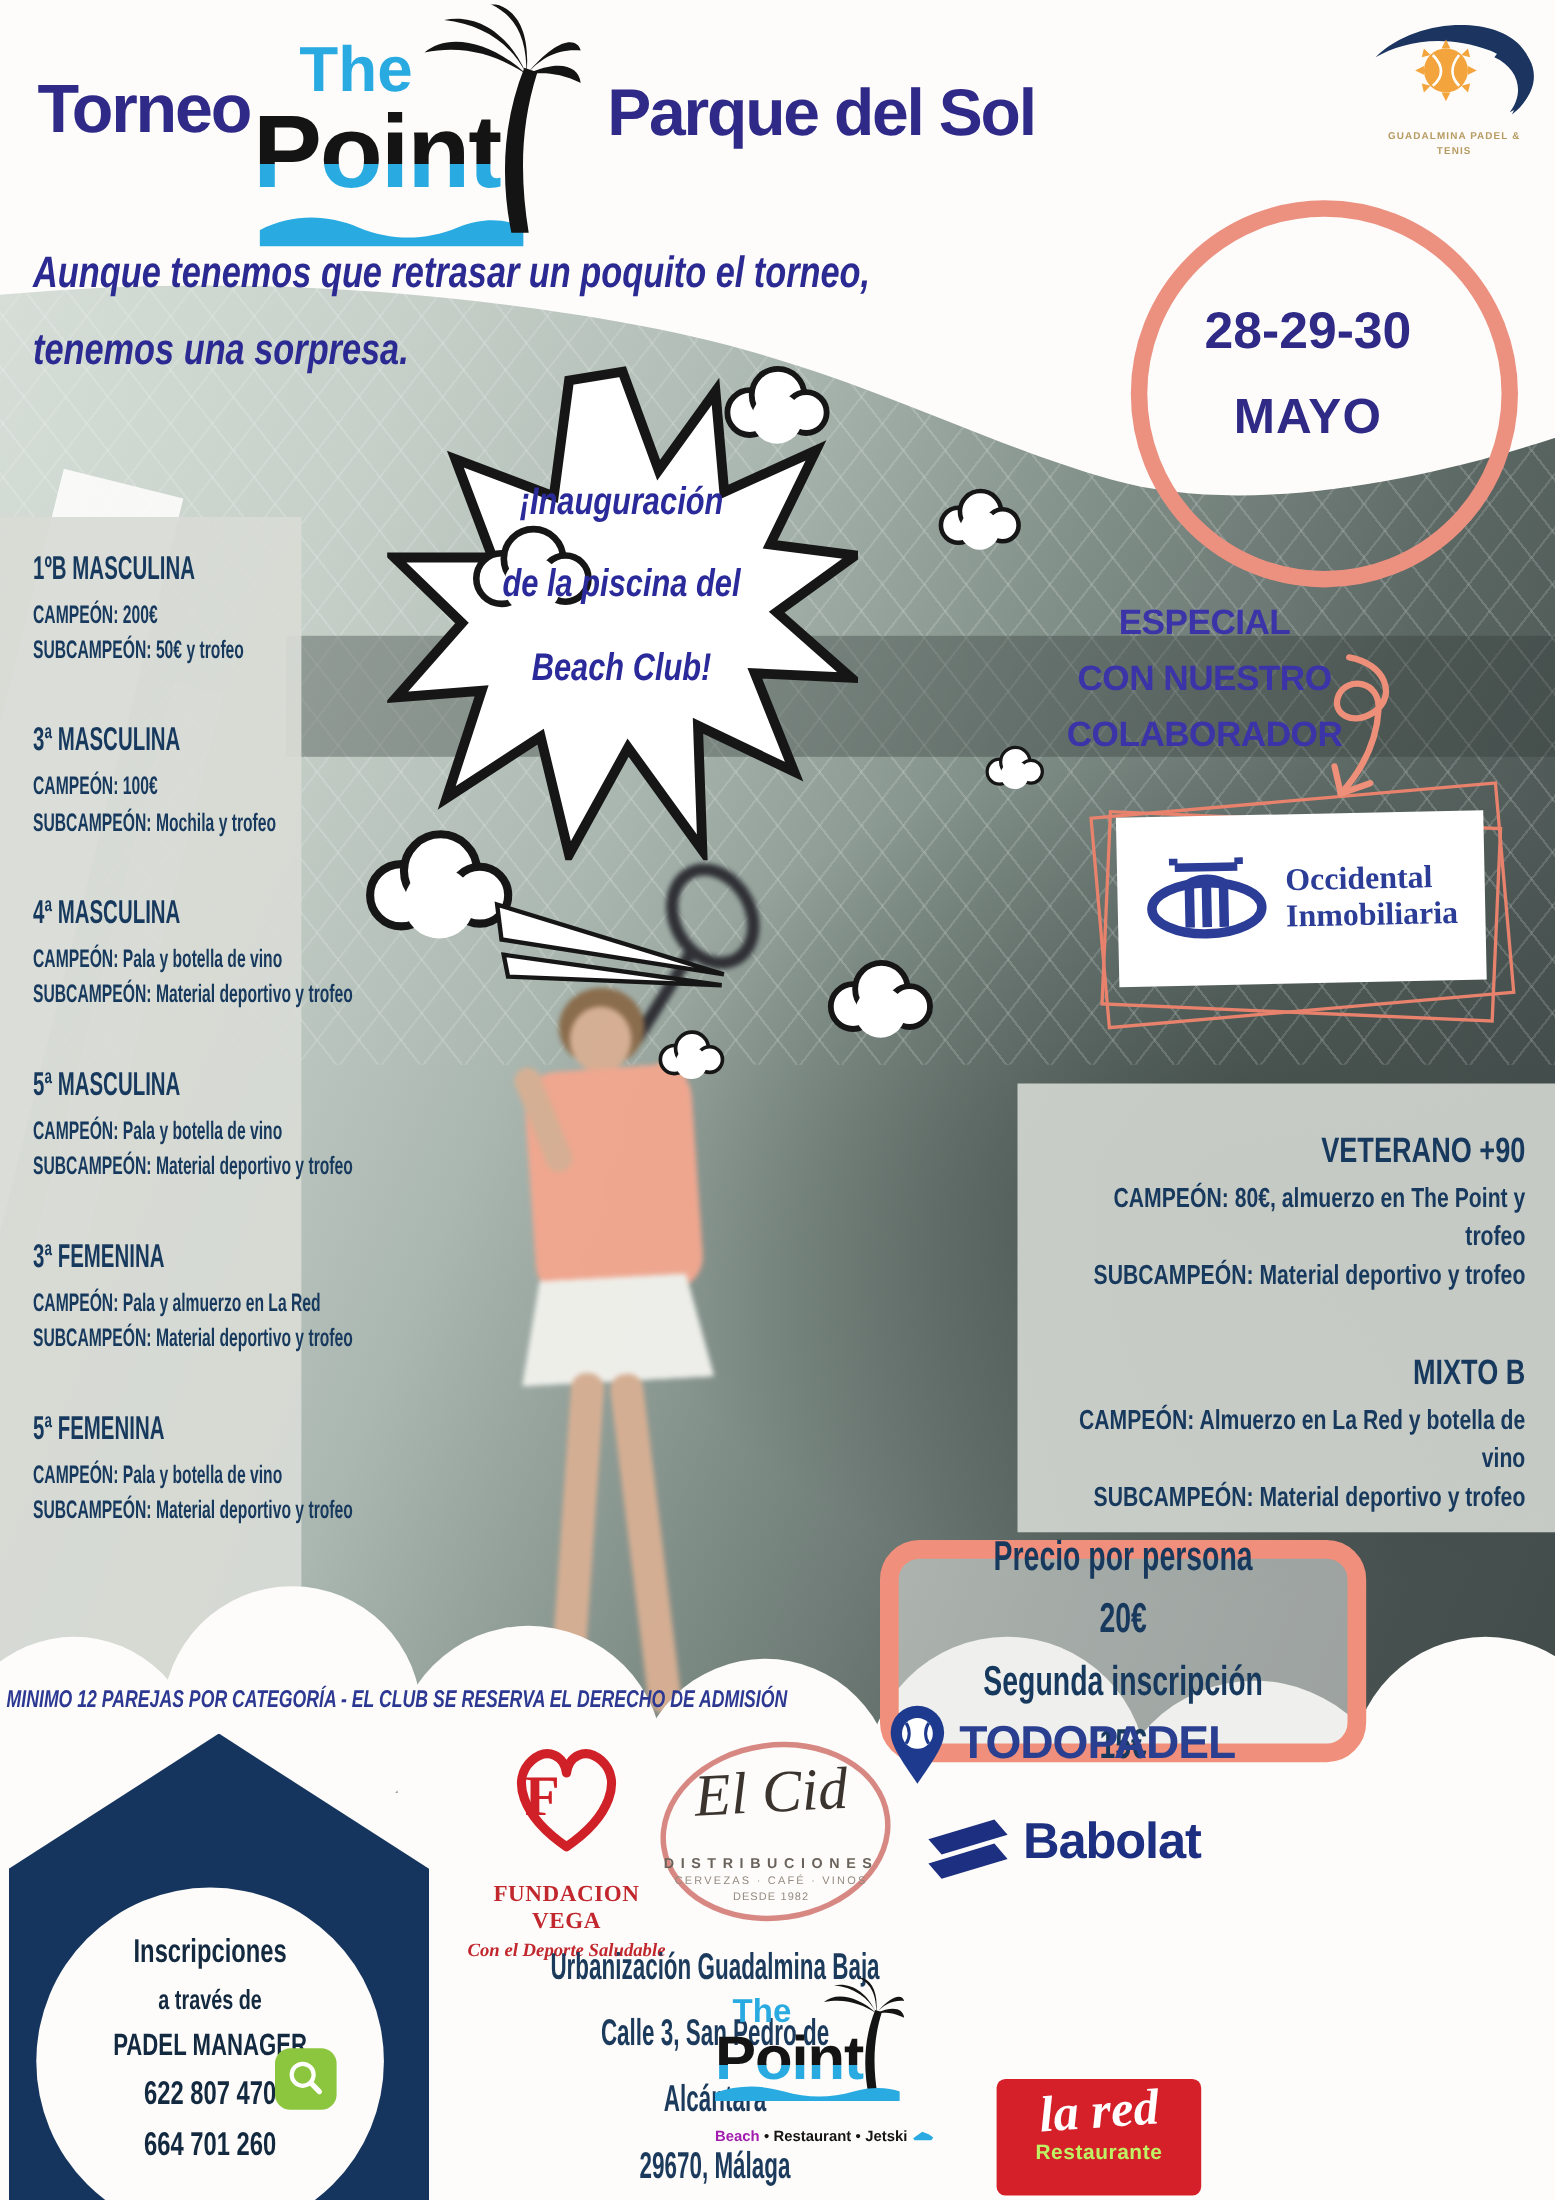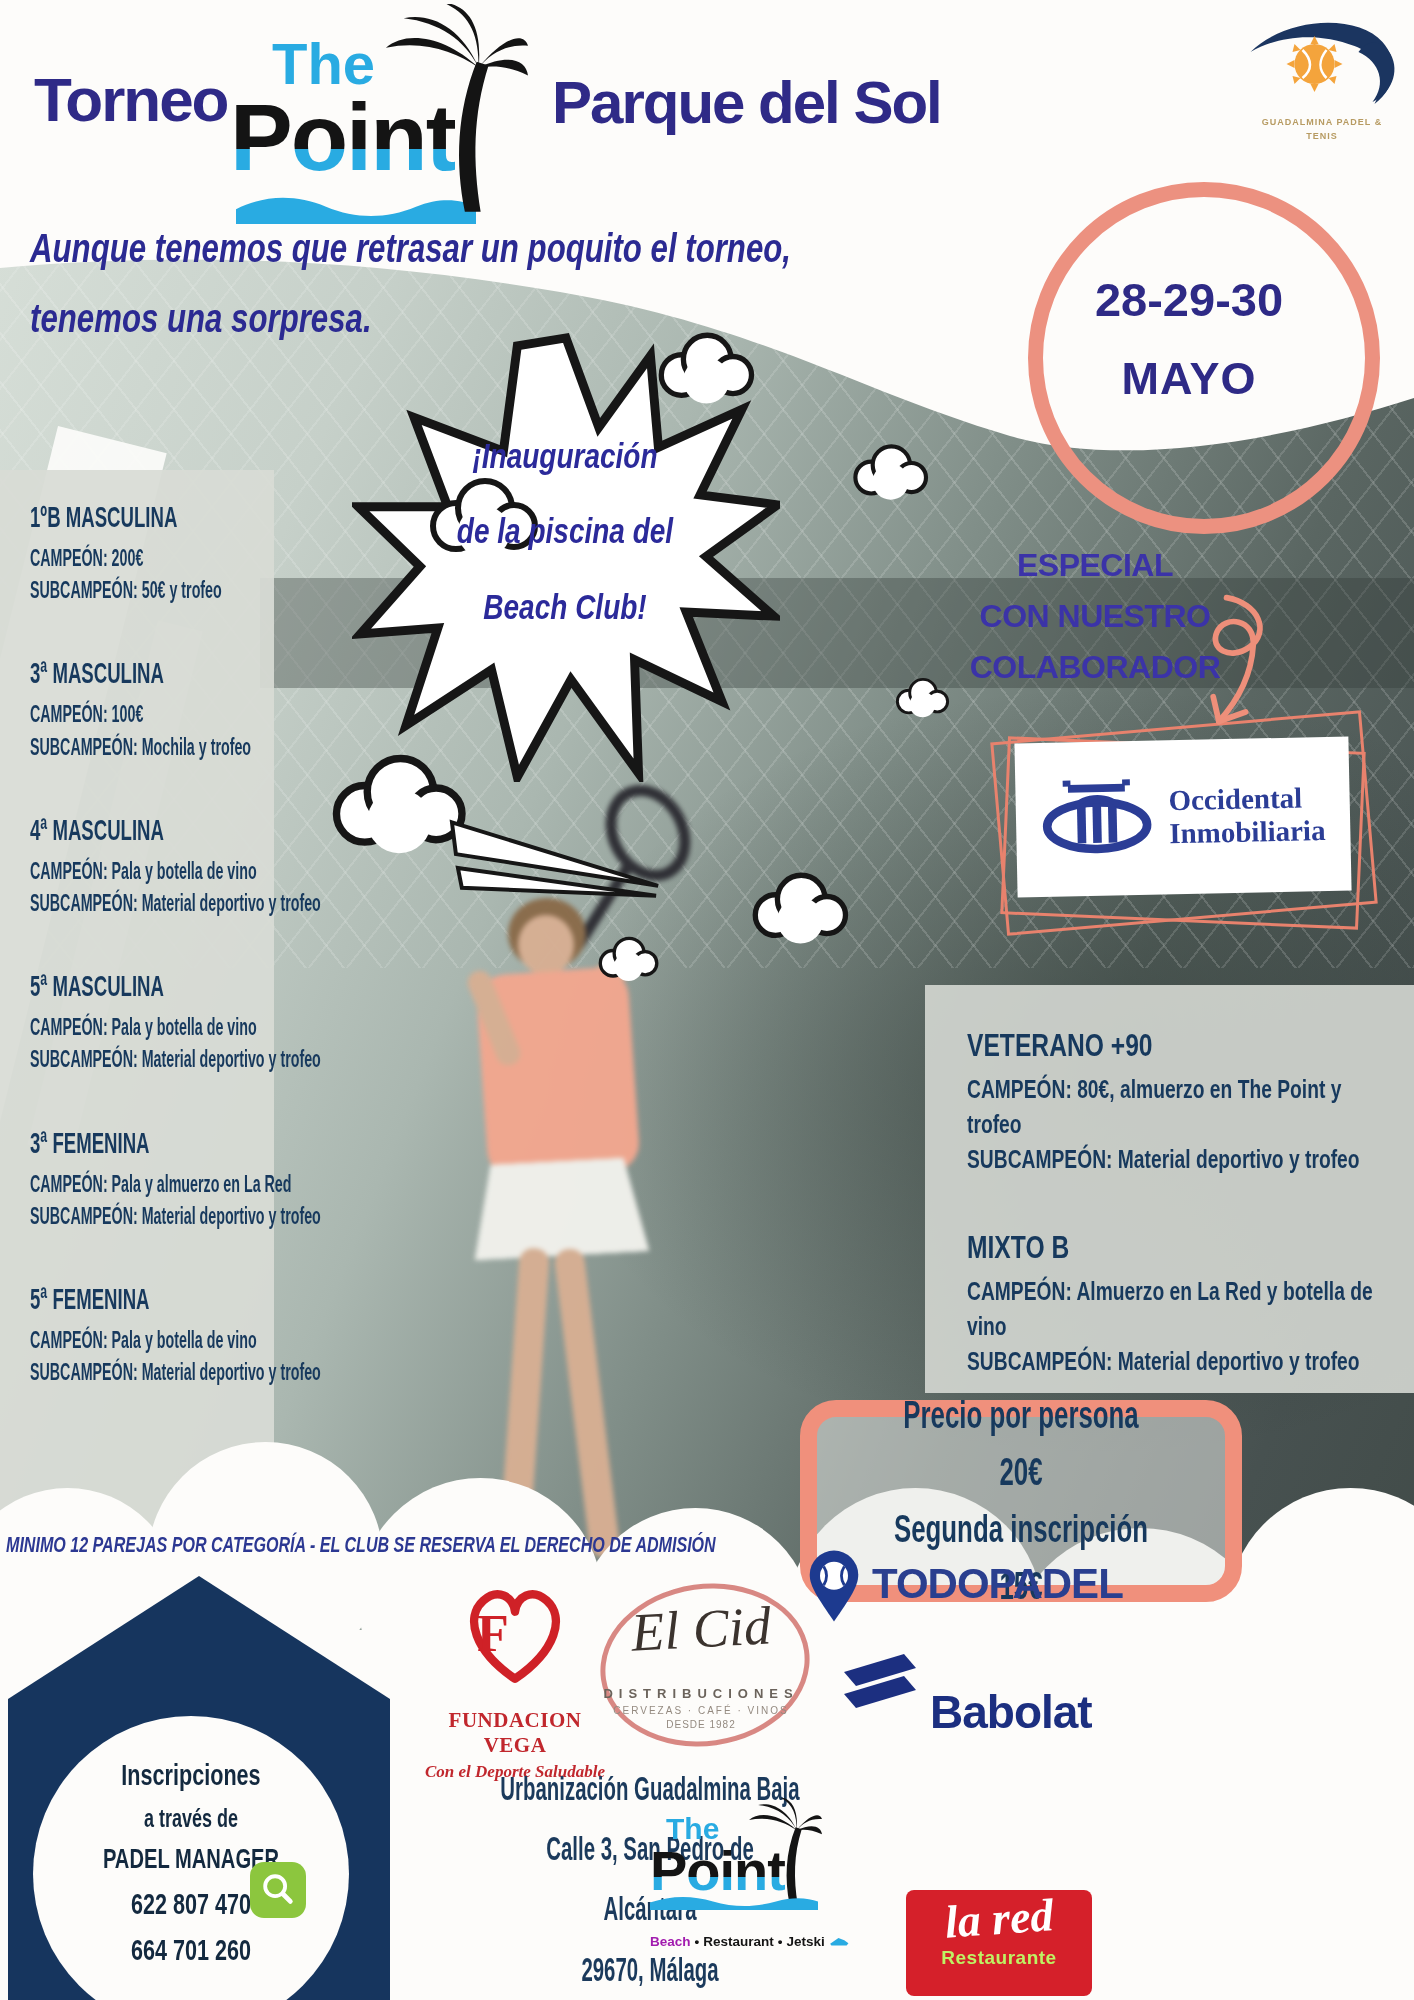--- a/index.html
+++ b/index.html
@@ -73,21 +73,21 @@
   .occ-d1{left:998px;top:726px;width:366px;height:188px;transform:rotate(-5deg);}
   .occ-d2{left:1004px;top:744px;width:352px;height:172px;transform:rotate(2.5deg);}
   .occ-box{left:1016px;top:740px;width:334px;height:154px;background:#fff;z-index:5;transform:rotate(-1.2deg);
            display:flex;align-items:center;justify-content:center;gap:16px;}
   .occ-name{font-family:"Liberation Serif",serif;font-weight:700;font-size:29px;color:#2b3d96;line-height:1.15;}
 
   
   .panelL{left:0;top:470px;width:274px;height:1095px;background:rgba(216,219,213,.93);z-index:3;
           padding:30px 0 0 30px;box-sizing:border-box;}
   .panelR{left:925px;top:985px;width:489px;height:408px;background:rgba(213,216,211,.9);z-index:3;
-          padding:42px 0 0 42px;box-sizing:border-box;}
+          padding:42px 0 0 42px;box-sizing:border-box;text-align:right;}
   .panel-inner{transform-origin:0 0;color:#17395d;}
   .panelL .panel-inner{width:480px;transform:scaleX(.62);display:flex;flex-direction:column;gap:50px;}
   .panelR .panel-inner{width:545px;transform:scaleX(.77);display:flex;flex-direction:column;gap:52px;}
   .cat-title{font-weight:700;font-size:30px;margin-bottom:8px;}
   .panelR .cat-title{font-size:32px;}
   .cat-line{font-weight:700;font-size:23px;line-height:1.4;}
   .panelR .cat-line{font-size:25px;}
 
   
   .price{left:800px;top:1400px;width:408px;height:168px;border:17px solid #f0907c;border-radius:36px;
@@ -124,21 +124,21 @@
               border-radius:50%;transform:rotate(-8deg);z-index:7;}
   .elcid-name{font-family:"Liberation Serif",serif;font-style:italic;font-size:54px;color:#3b332e;
               transform:rotate(-3deg);margin-top:22px;}
   .elcid-s1{font-size:13px;letter-spacing:6px;color:#6b635b;margin-top:26px;font-weight:700;}
   .elcid-s2{font-size:10px;letter-spacing:2px;color:#948a80;margin-top:4px;}
   .elcid-s3{font-size:10px;letter-spacing:1px;color:#948a80;margin-top:3px;}
 
   .tp-pin{left:806px;top:1550px;width:56px;height:74px;z-index:7;}
   .tp-label{left:872px;top:1560px;z-index:7;font-weight:700;font-size:42px;letter-spacing:-1px;color:#2a3f8f;}
   .bb-icon{left:838px;top:1650px;width:84px;height:60px;z-index:7;}
-  .bb-label{left:930px;top:1646px;z-index:7;font-weight:700;font-size:46px;letter-spacing:-1px;color:#1c2f80;margin-top:39px;}
+  .bb-label{left:930px;top:1646px;z-index:7;font-weight:700;font-size:46px;letter-spacing:-1px;color:#1c2f80;}
 
   .address{left:350px;top:1758px;width:600px;z-index:7;text-align:center;font-weight:700;font-size:34px;
            color:#1b3a5c;line-height:1.77;transform:scaleX(.6);}
 
   .tp2{left:650px;top:1812px;width:200px;height:160px;z-index:7;}
   .tp2-the{position:absolute;left:16px;top:0;font-size:30px;font-weight:700;color:#29abe2;}
   .tp2-palm{position:absolute;left:96px;top:-14px;width:76px;height:108px;}
   .tp2-point{position:absolute;left:0;top:26px;font-size:56px;letter-spacing:-1px;}
   .tp2-wave{position:absolute;left:0;top:82px;width:168px;height:16px;}
   .tp2-tag{position:absolute;left:0;top:122px;width:200px;font-size:13.5px;font-weight:700;color:#141414;

